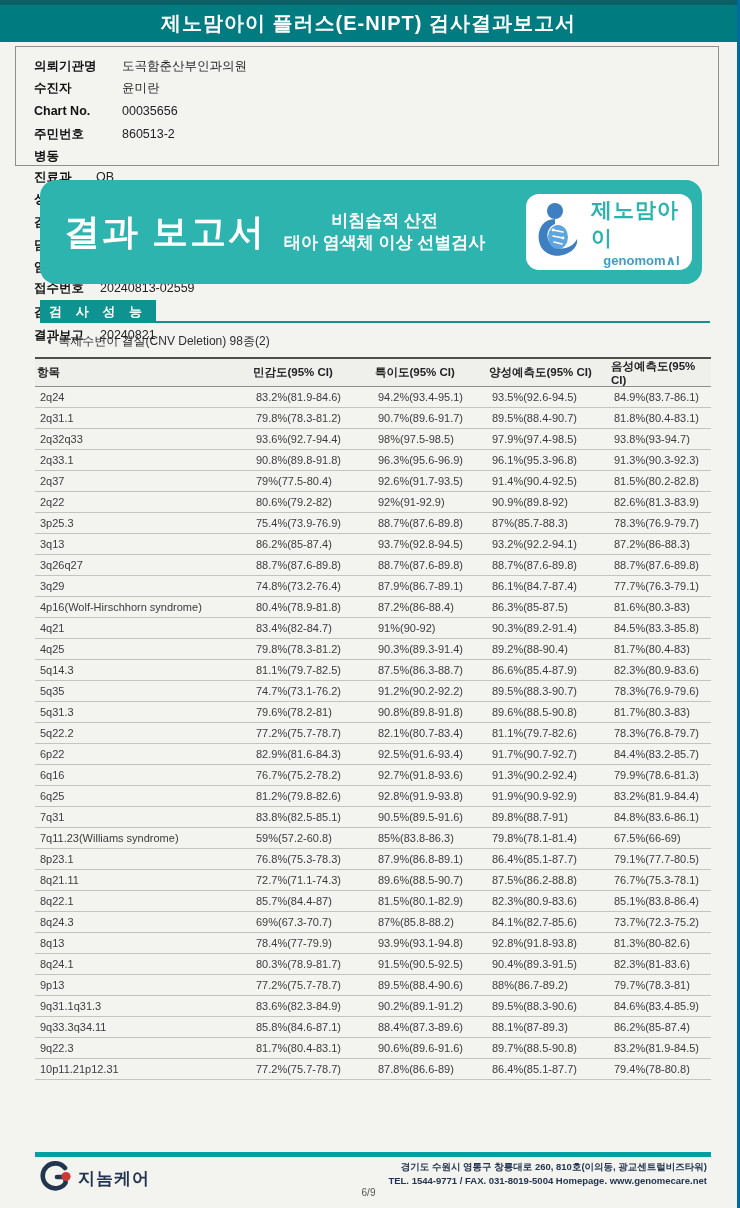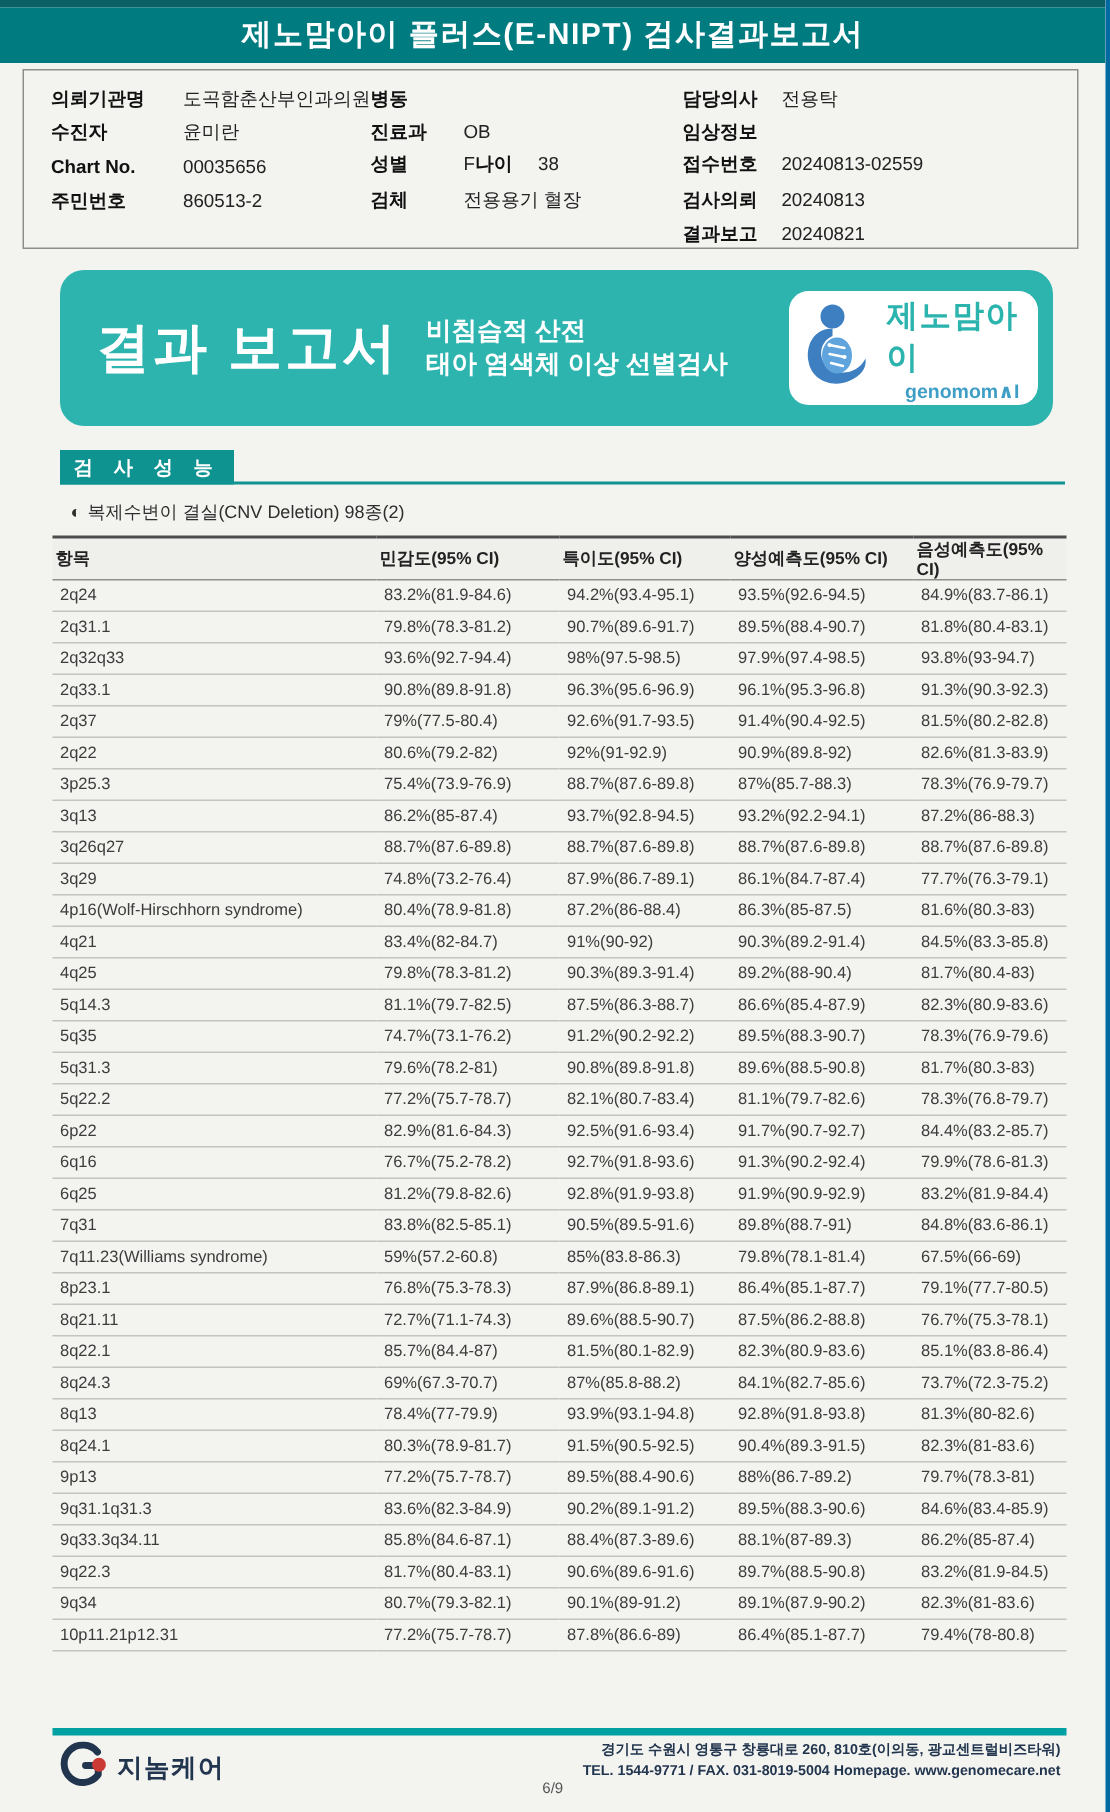--- a/index.html
+++ b/index.html
@@ -31,20 +31,21 @@
   
   .info-box {
     position: absolute;
     top: 46px; left: 15px; right: 18px;
     height: 120px;
     border: 1px solid #8f8f8d;
     display: flex;
     padding: 9px 12px 0 18px;
     font-size: 12.5px;
     color: #111;
+    flex-direction: column;
   }
   .info-col { display: flex; flex-direction: column; }
   .info-col-0 { width: 218px; }
   .info-col-1 { width: 222px; }
   .info-col-2 { width: 268px; }
   .info-row { display: flex; line-height: 21.5px; white-space: nowrap; }
   .info-row.tall { line-height: 25px; }
   .info-label { font-weight: bold; }
   .info-col-0 .info-label { width: 88px; }
   .info-col-1 .info-label { width: 62px; }
@@ -69,20 +70,21 @@
     letter-spacing: 2px;
     white-space: nowrap;
   }
   .banner-sub {
     margin-left: 18px;
     color: #ffffff;
     font-size: 17px;
     font-weight: bold;
     line-height: 22px;
     white-space: nowrap;
+    text-align: center;
   }
   .banner-logo {
     position: absolute;
     right: 10px; top: 14px;
     width: 166px; height: 76px;
     background: #ffffff;
     border-radius: 13px;
     display: flex;
     align-items: center;
     padding-left: 8px;
@@ -525,27 +527,20 @@
           <td>86.2%(85-87.4)</td>
         </tr>
         <tr>
           <td>9q22.3</td>
           <td>81.7%(80.4-83.1)</td>
           <td>90.6%(89.6-91.6)</td>
           <td>89.7%(88.5-90.8)</td>
           <td>83.2%(81.9-84.5)</td>
         </tr>
         <tr>
-          <td>9q34</td>
-          <td>80.7%(79.3-82.1)</td>
-          <td>90.1%(89-91.2)</td>
-          <td>89.1%(87.9-90.2)</td>
-          <td>82.3%(81-83.6)</td>
-        </tr>
-        <tr>
           <td>10p11.21p12.31</td>
           <td>77.2%(75.7-78.7)</td>
           <td>87.8%(86.6-89)</td>
           <td>86.4%(85.1-87.7)</td>
           <td>79.4%(78-80.8)</td>
         </tr>
       </tbody>
   </table>
 
   <div class="footer-bar"></div>

